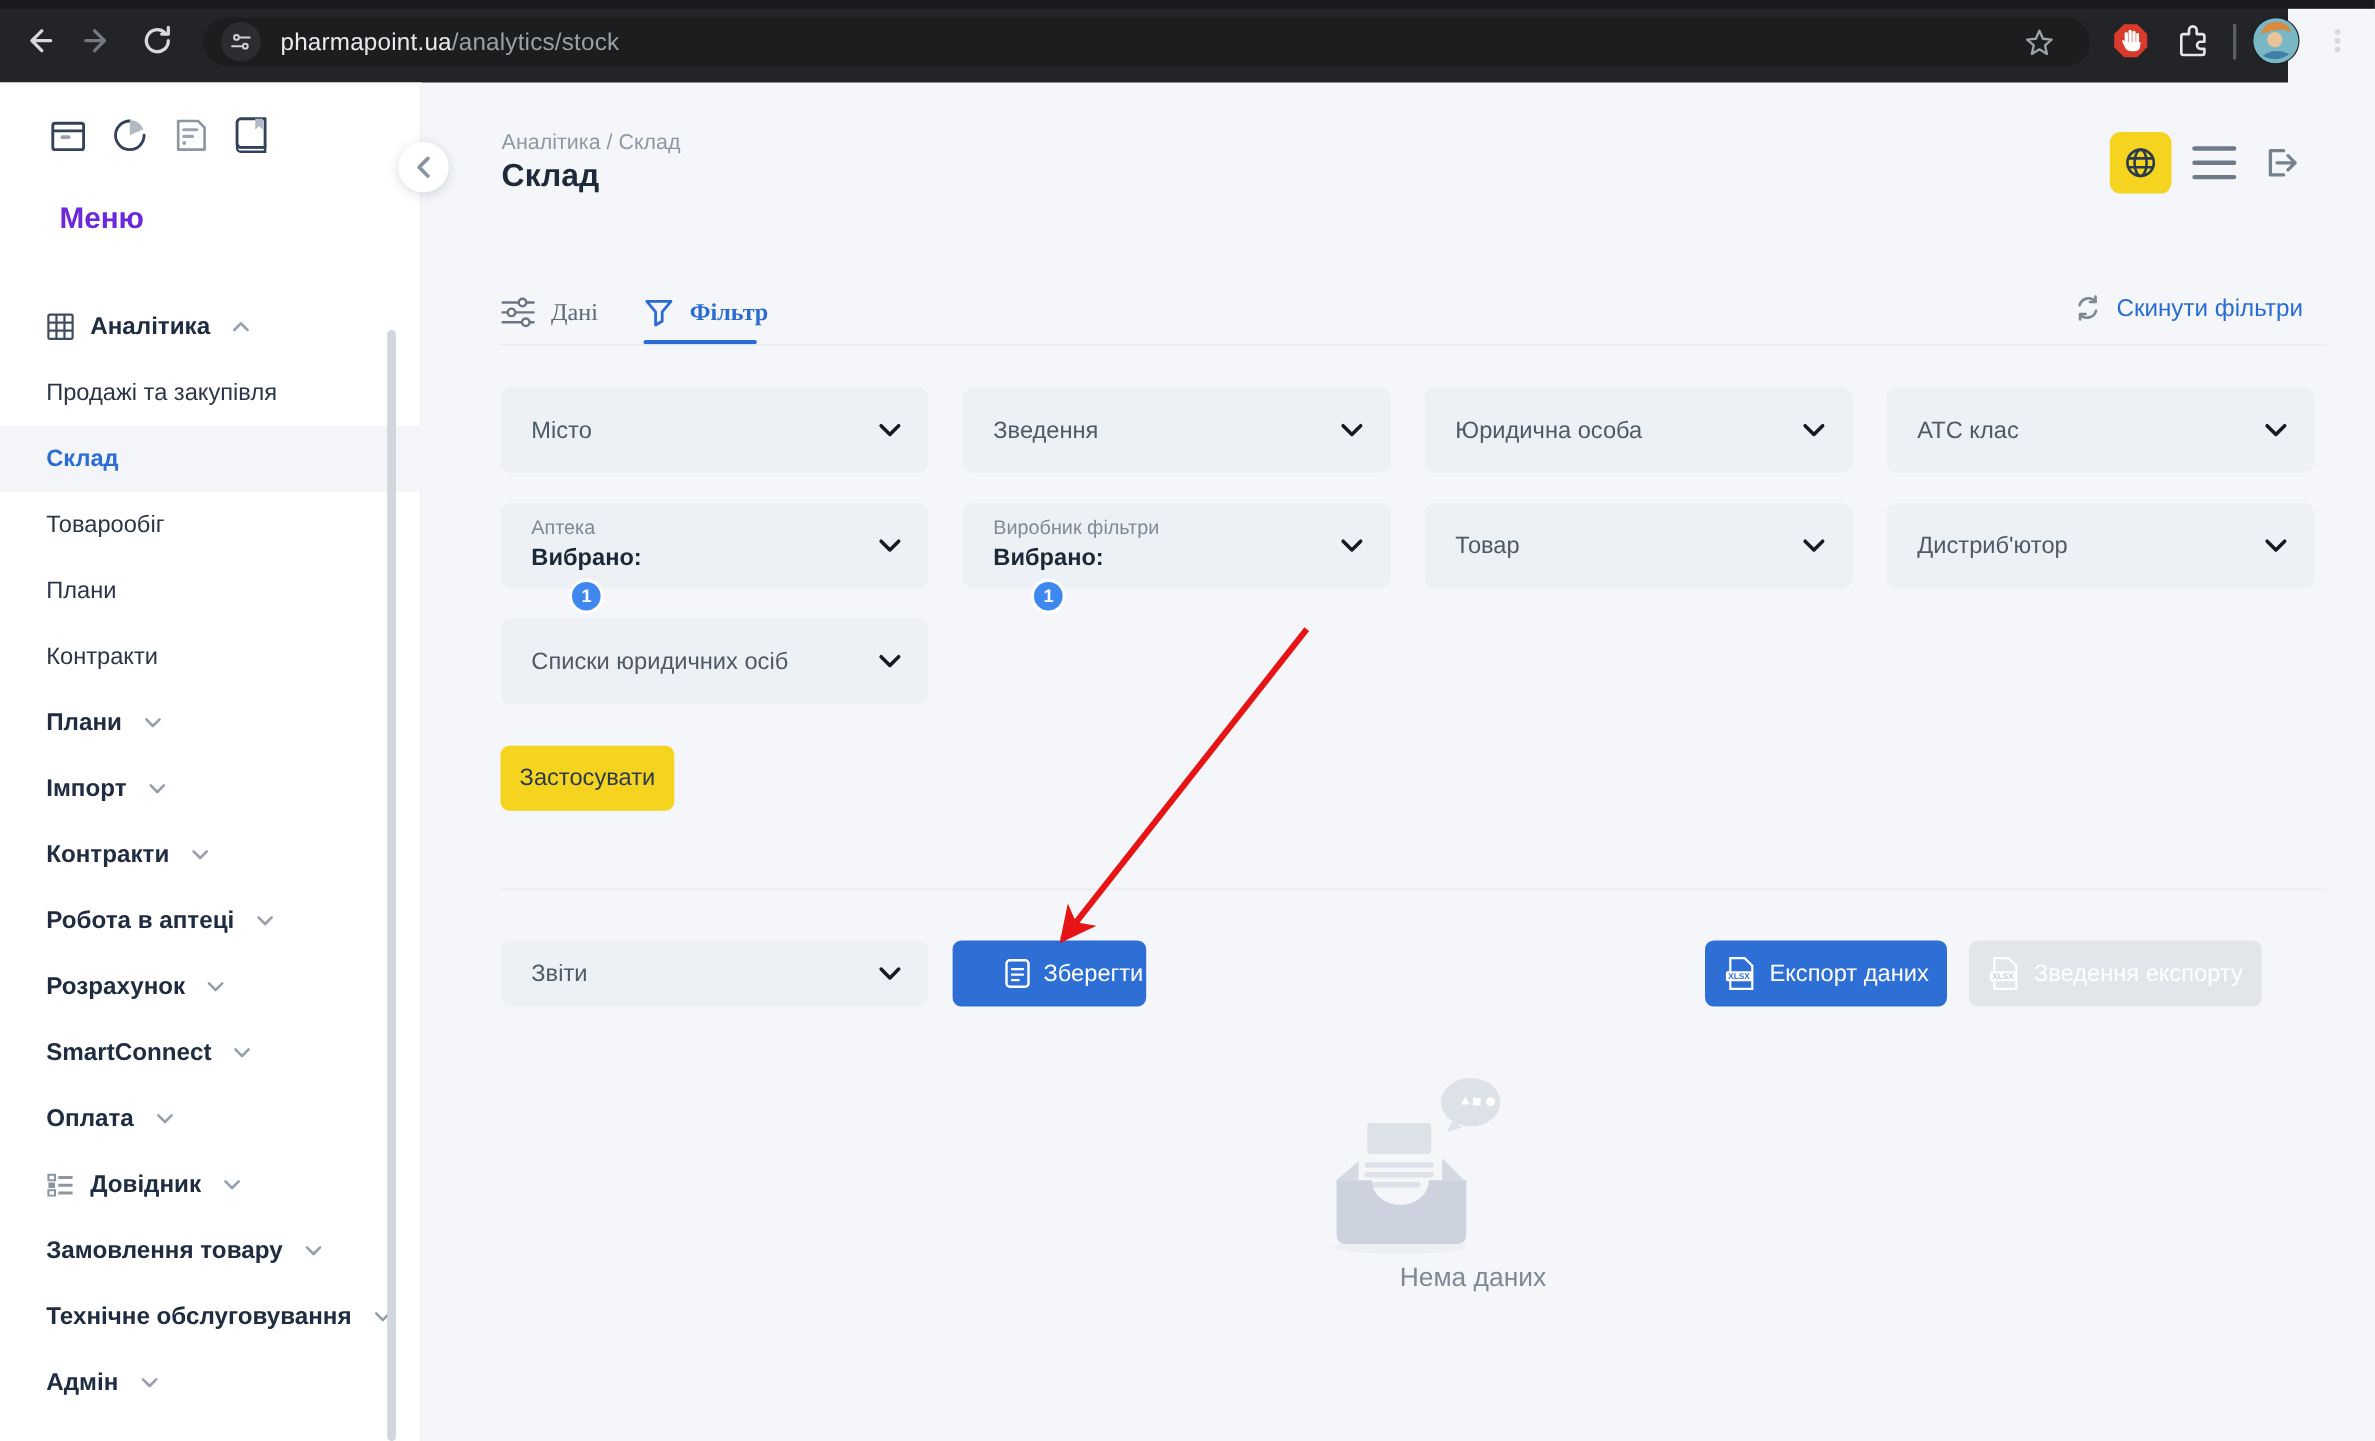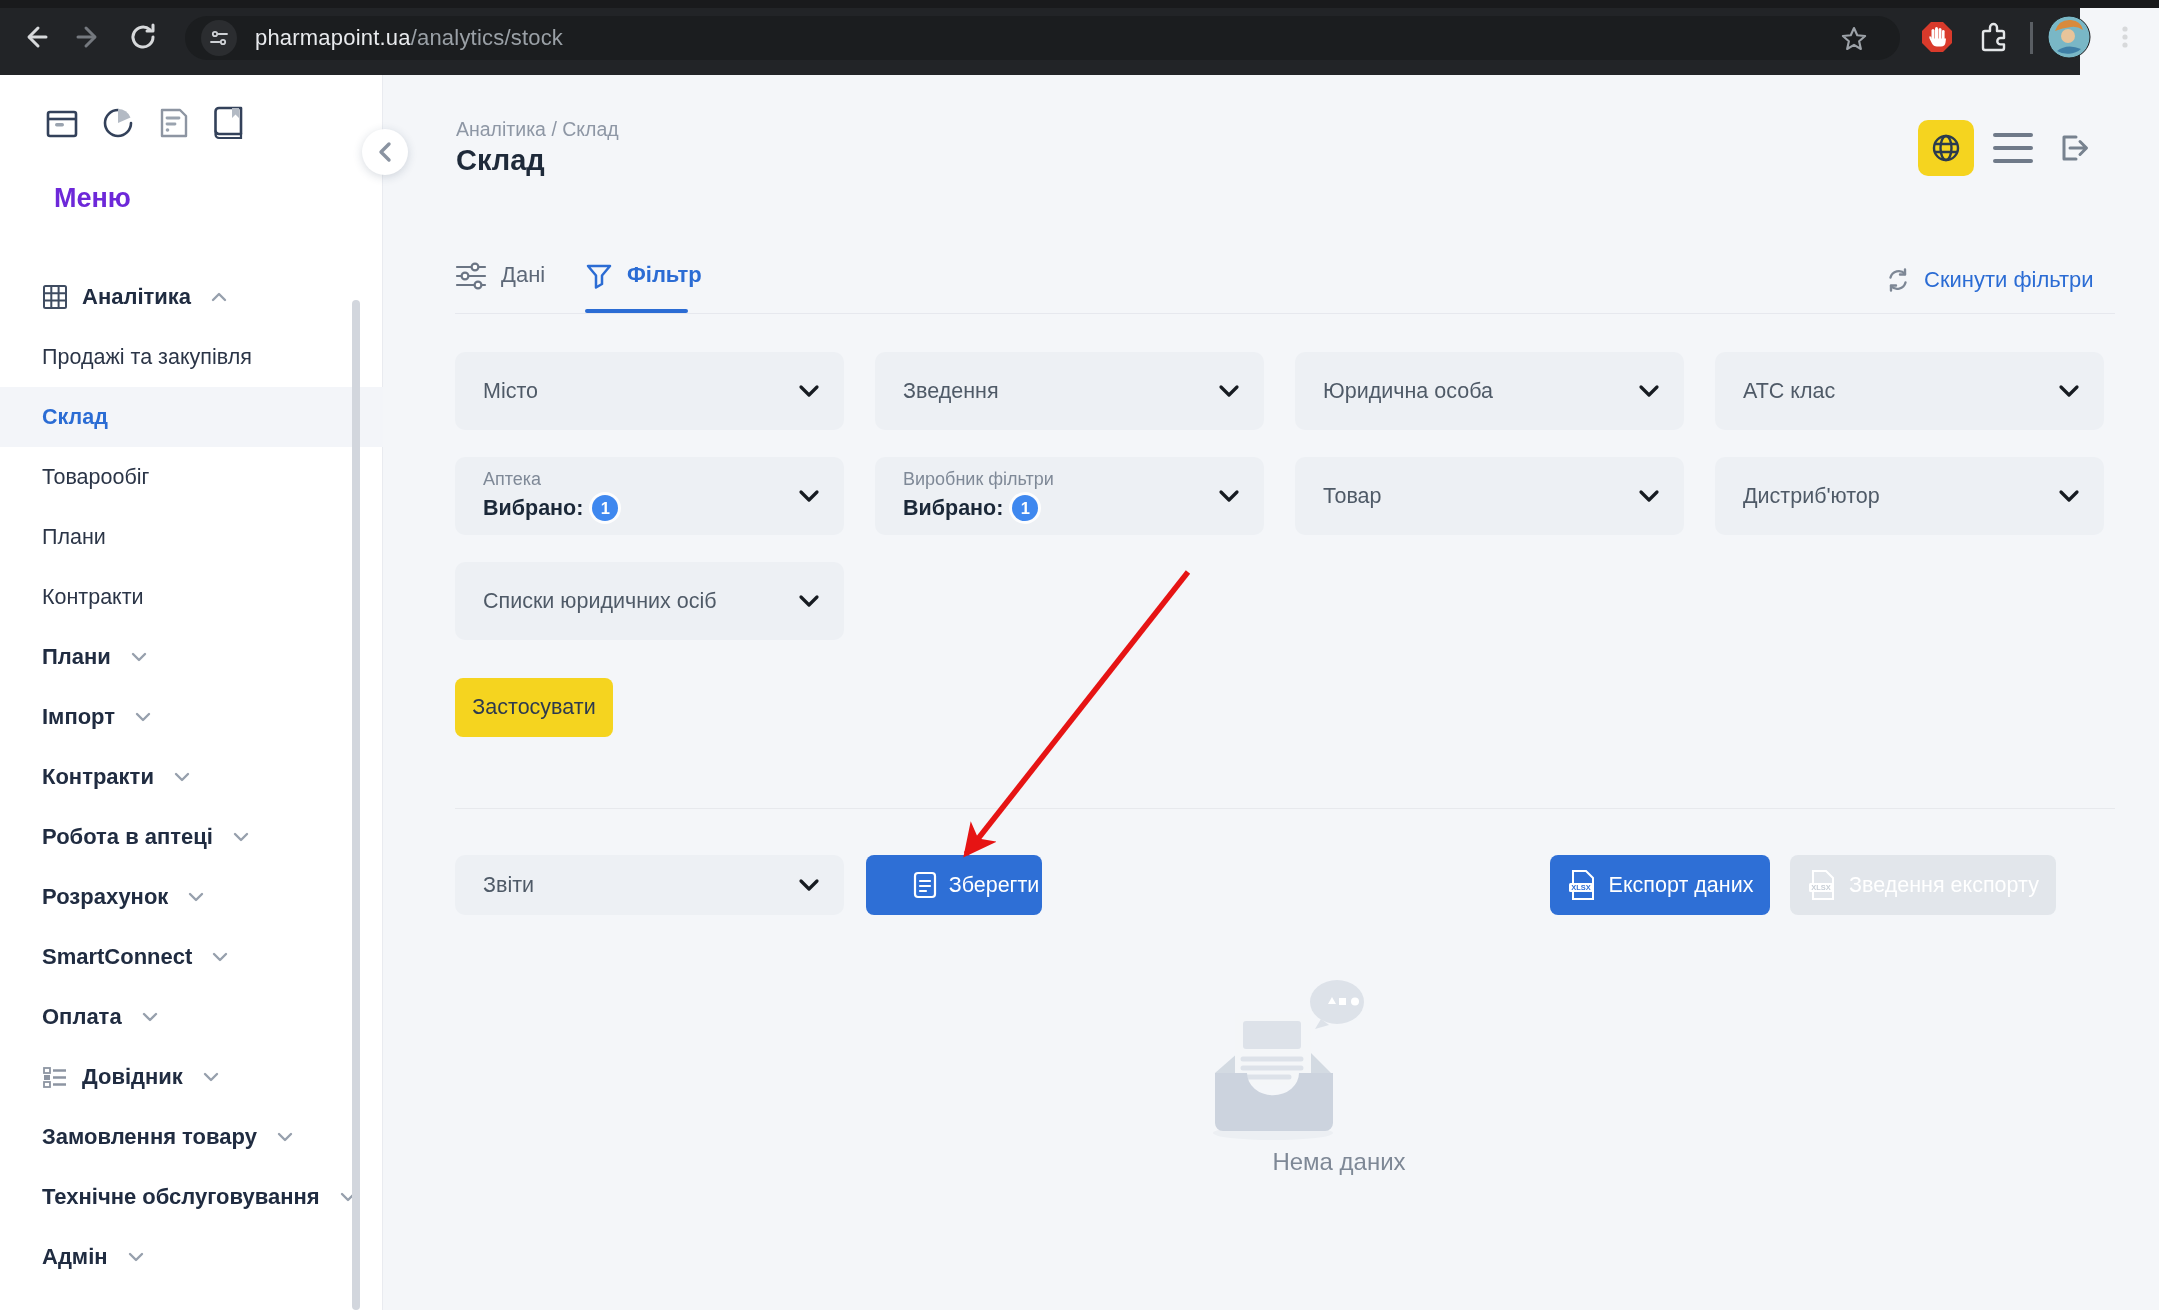--- a/index.html
+++ b/index.html
@@ -37,35 +37,35 @@
 
   
   #breadcrumb { left:456px; top:118px; font-size:19.5px; color:#8e97a5; }
   #page-title { left:456px; top:144px; font-size:29px; font-weight:700; color:#1e2a3a; }
   #globe-btn { left:1918px; top:120px; width:56px; height:56px; border-radius:10px; background:#f5d41f; display:flex; align-items:center; justify-content:center; }
   #burger-btn { left:1993px; top:131px; width:40px; height:34px; display:flex; flex-direction:column; justify-content:space-between; padding:2px 0; }
   #burger-btn span { display:block; height:4px; border-radius:2px; background:#6f7a89; }
   #logout-btn { left:2052px; top:128px; width:40px; height:40px; display:flex; align-items:center; justify-content:center; }
 
   
-  .tab { display:flex; align-items:flex-start; gap:14px; height:44px; }
+  .tab { display:flex; align-items:center; gap:14px; height:44px;font-family:Liberation Serif, serif; }
   #tab-data { left:455px; top:262px; }
   #tab-filter { left:585px; top:262px; }
   #tab-data .tlabel { font-size:22px; color:#5d6878; }
   #tab-filter .tlabel { font-size:22px; color:#2b6cd4; font-weight:700; }
   #tab-underline { left:585px; top:309px; width:103px; height:4px; border-radius:2px; background:#2b6cd4; }
   #tab-border { left:455px; top:313px; width:1660px; height:1px; background:#e6e8ee; }
   #reset-filters { left:1884px; top:266px; display:flex; align-items:center; gap:12px; }
   #reset-filters .rlabel { font-size:22px; color:#2b6cd4; }
 
   
   .dd { position:absolute; width:389px; height:78px; background:#edf0f4; border-radius:10px; }
   .dd .single { position:absolute; left:28px; top:0; height:78px; display:flex; align-items:center; font-size:21.5px; color:#4f5a67; }
   .dd .toplab { position:absolute; left:28px; top:12px; font-size:18px; color:#7f8997; }
-  .dd .selline { position:absolute; left:28px; top:38px; display:flex; align-items:center; gap:9px; font-size:21.5px; font-weight:700; color:#1b2838; }
+  .dd .selline { position:absolute; left:28px; top:38px; display:flex; align-items:center; gap:9px; font-size:21.5px; font-weight:700; color:#1b2838;flex-direction:column; }
   .badge { width:26px; height:26px; border-radius:50%; background:#3f88ef; color:#fff; font-size:16.5px; font-weight:700; display:flex; align-items:center; justify-content:center; box-shadow:0 0 0 3px rgba(255,255,255,.85); }
   .dd .chevd { position:absolute; right:24px; top:50%; transform:translateY(-50%); }
 
   
   #apply-btn { left:455px; top:678px; width:158px; height:59px; background:#f5d41f; border-radius:8px; display:flex; align-items:center; justify-content:center; font-size:21.5px; color:#2d3a4e; }
   #content-divider { left:455px; top:808px; width:1660px; height:1px; background:#e7e9ed; }
   #reports-dd { left:455px; top:855px; width:389px; height:60px; }
   #reports-dd .single { height:60px; }
   #save-btn { left:866px; top:855px; width:176px; height:60px; background:#2e6fd6; border-radius:8px; display:flex; align-items:center; justify-content:center; gap:12px; color:#fff; font-size:21.5px;padding-left:44px; }
   #export-btn { left:1550px; top:855px; width:220px; height:60px; background:#2e6fd6; border-radius:8px; display:flex; align-items:center; justify-content:center; gap:12px; color:#fff; font-size:21.5px; }

